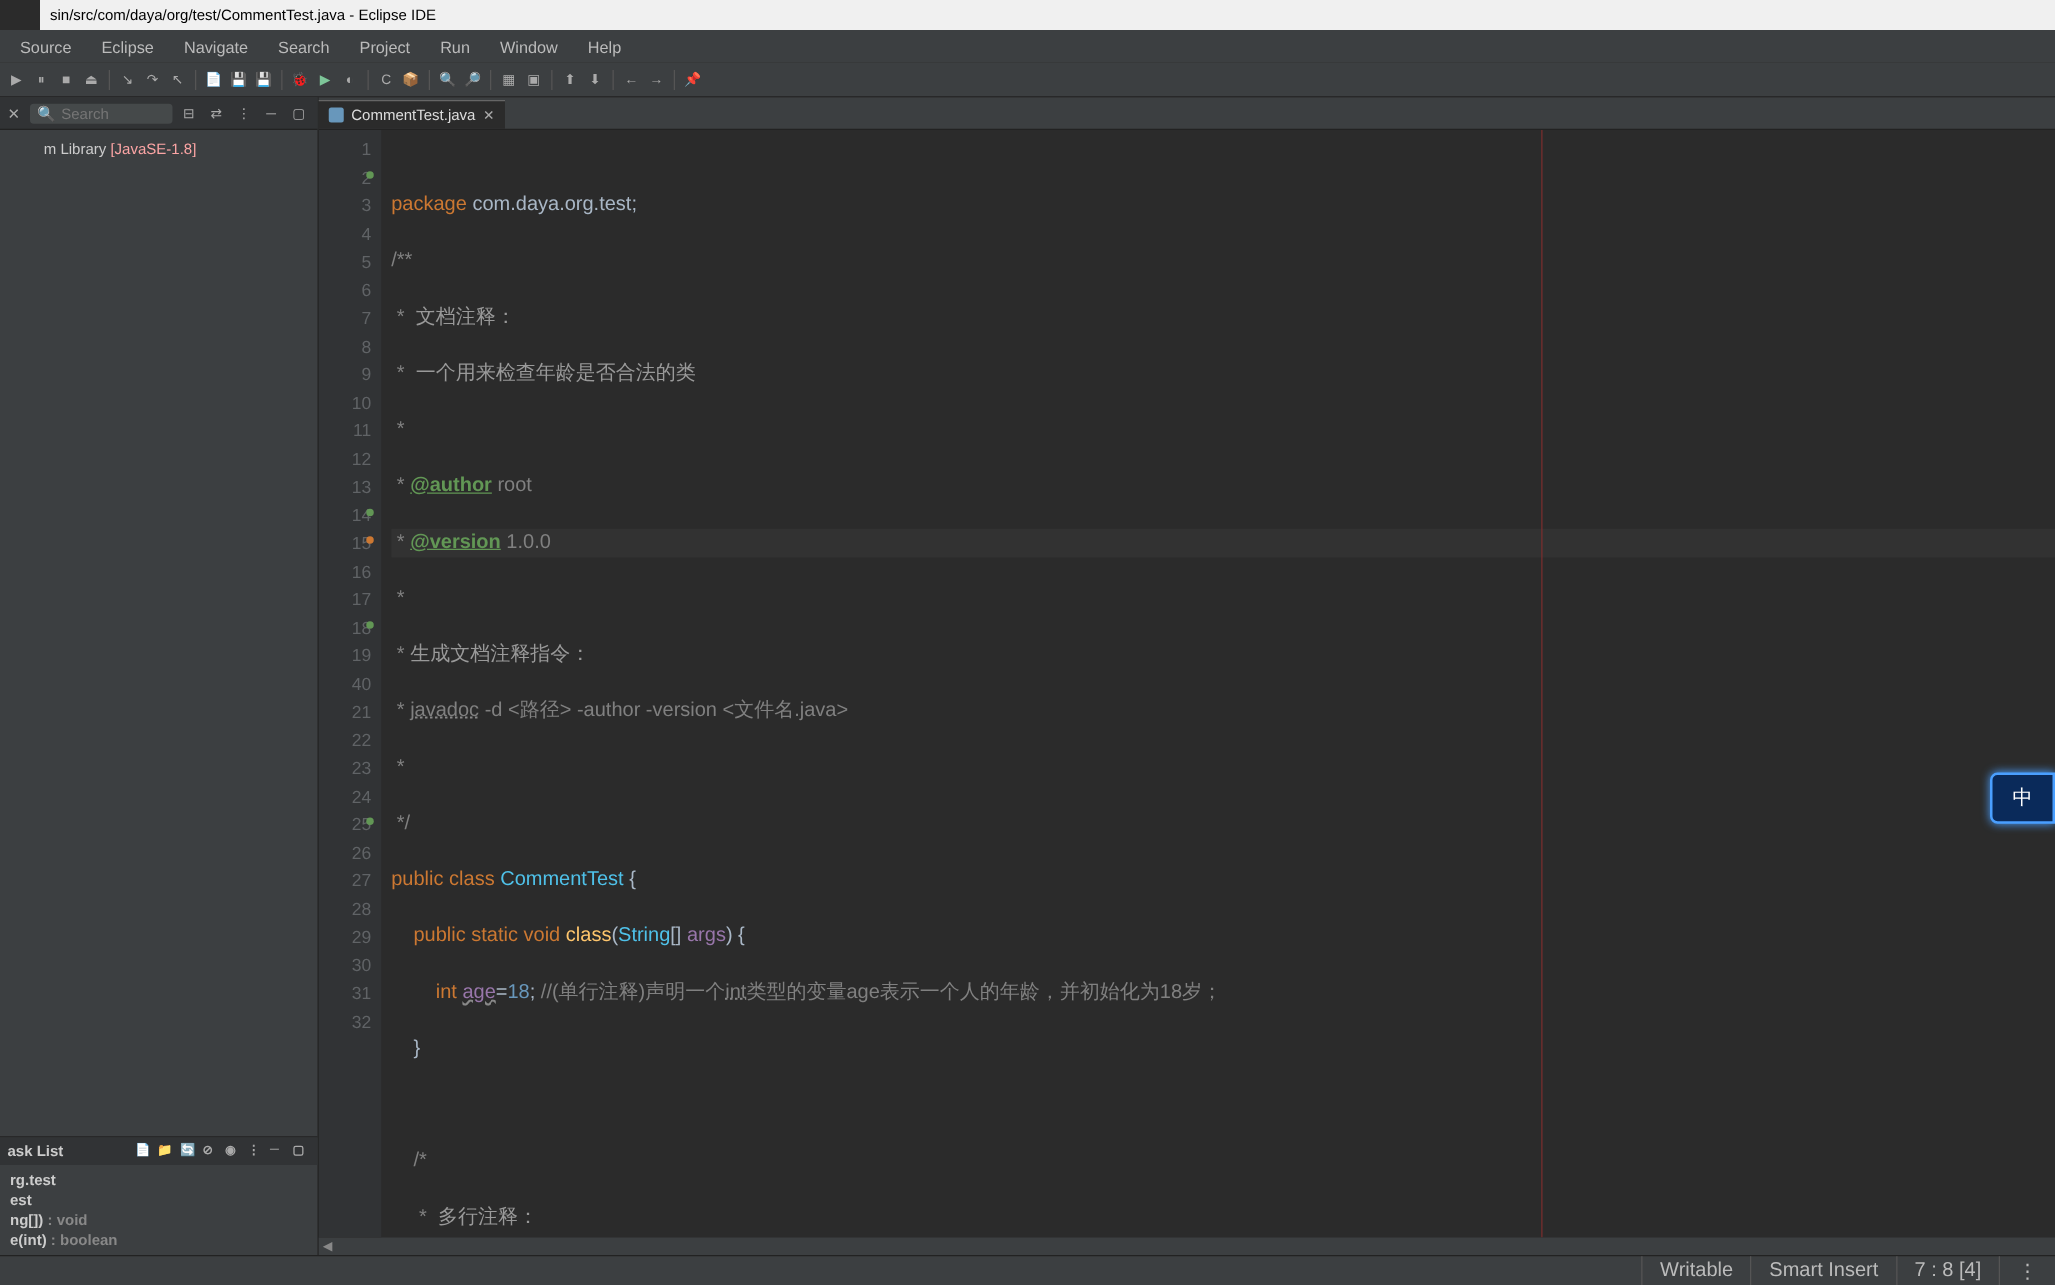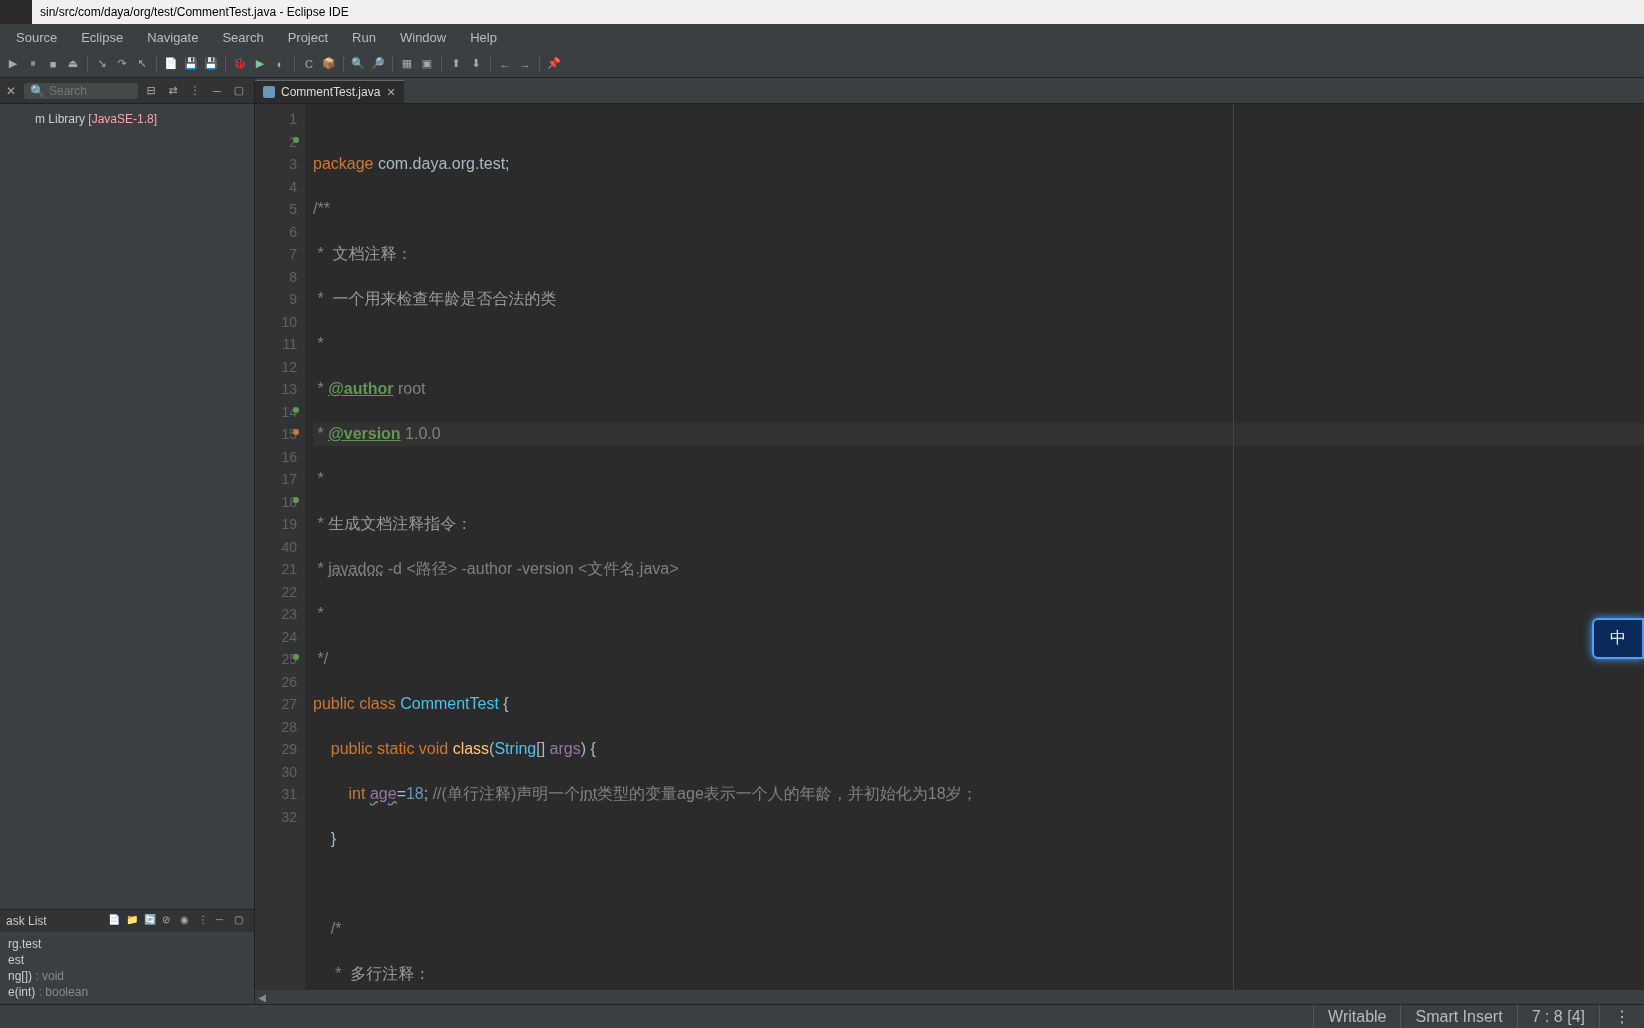--- a/index.html
+++ b/index.html
@@ -21,21 +21,21 @@
 .panel-close { color: #aaa; font-size: 12px; margin-right: 4px; cursor: pointer; }
 .search-box { flex: 1; display: flex; align-items: center; background: #45494a; border-radius: 3px; padding: 1px 6px; margin-left: 4px; }
 .search-icon { color: #888; margin-right: 4px; font-size: 12px; }
 .search-input { background: transparent; border: none; color: #aaa; font-size: 12px; outline: none; width: 100%; }
 .panel-toolbar-icons { display: flex; gap: 4px; margin-left: 4px; }
 .panel-content { flex: 1; padding: 6px 4px; font-size: 12px; color: #aaa; overflow: hidden; }
 .tree-item { padding: 2px 4px; white-space: nowrap; }
 .tree-label { color: #ccc; padding-left: 27px; }
 .tree-suffix { color: #fca5a5; }
 
-.task-panel { border-top: 1px solid #222; }
+.task-panel { border-top: 1px solid #222; font-weight: bold; }
 .task-header { background: #313335; height: 22px; display: flex; align-items: center; padding: 0 6px; font-size: 12px; color: #ccc; justify-content: space-between; }
 .task-icons { display: flex; gap: 4px; }
 .task-icon { width: 14px; height: 14px; font-size: 10px; color: #aaa; }
 .outline-item { padding: 1px 4px; font-size: 12px; white-space: nowrap; }
 .outline-name { color: #ccc; }
 .outline-type { color: #888; }
 
 .editor-area { flex: 1; background: #2b2b2b; display: flex; flex-direction: column; position: relative; }
 .tab-bar { height: 26px; background: #3c3f41; display: flex; align-items: flex-end; border-bottom: 1px solid #222; }
 .editor-tab { background: #515658; color: #ddd; padding: 4px 8px; font-size: 12px; display: flex; align-items: center; gap: 6px; border-top: 1px solid #666; }

